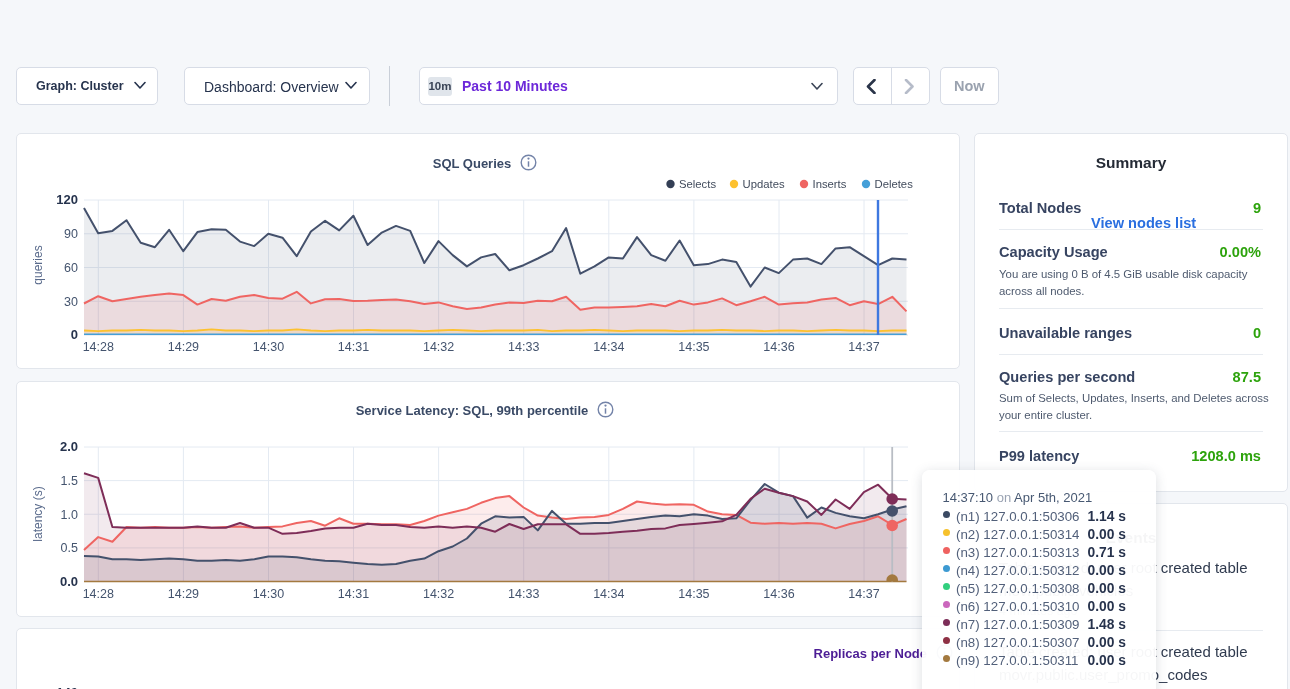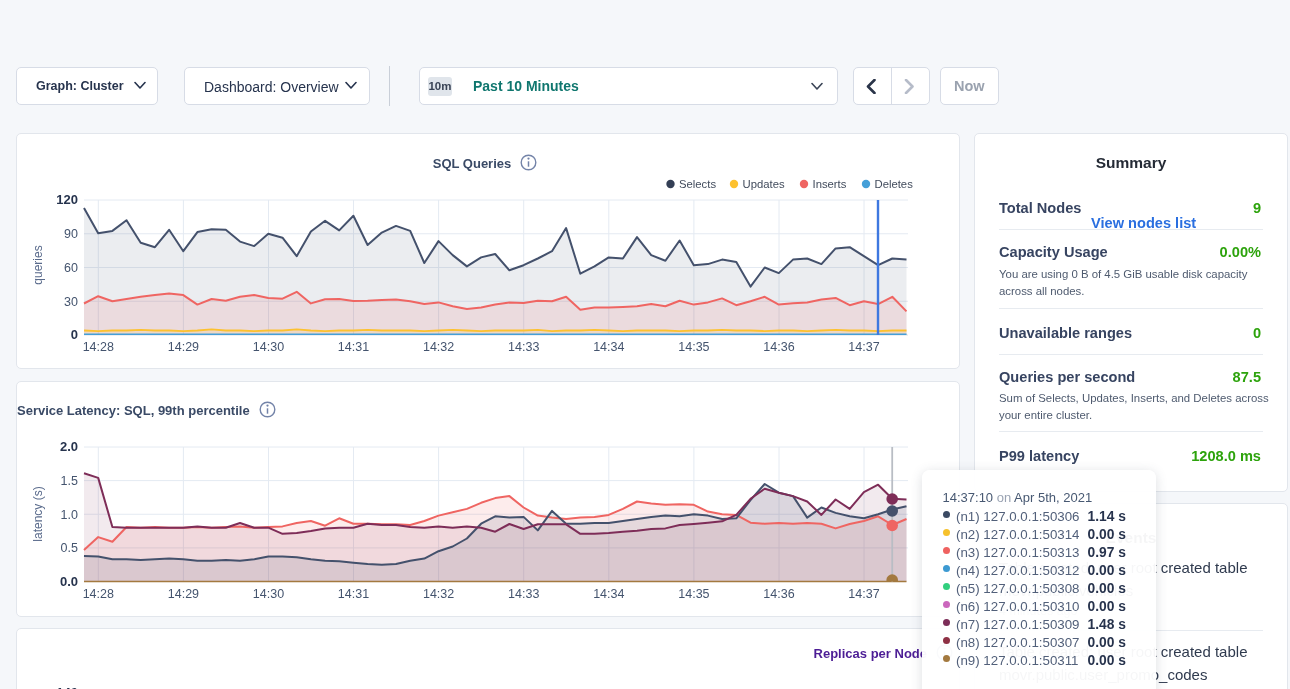--- a/index.html
+++ b/index.html
@@ -21,21 +21,21 @@
 <div class="btn" style="left:184px;top:67px;width:186px;height:38px"></div>
 <div style="position:absolute;left:204px;top:79px;font-size:14px;font-weight:normal;color:#26334d">Dashboard: Overview</div>
 <svg style="position:absolute;left:345px;top:81px" width="12" height="8.5" viewBox="0 0 12 8.5">
       <path d="M1 1.5 L6.0 7.0 L11 1.5" fill="none" stroke="#26334d" stroke-width="1.6" stroke-linecap="round" stroke-linejoin="round"></path>
     </svg>
 
 <div style="position:absolute;left:389px;top:66px;width:1px;height:40px;background:#c9cfd8"></div>
 
 <div class="btn" style="left:419px;top:67px;width:419px;height:38px"></div>
 <div style="position:absolute;left:427.5px;top:77px;width:24px;height:19px;background:#e0e5eb;border-radius:3px;text-align:right;font-size:11.5px;font-weight:bold;color:#3a4456;line-height:19px">10m</div>
-<div style="position:absolute;left:473px;top:78px;font-size:14px;font-weight:bold;color:#0f766e">Past 10 Minutes</div>
+<div style="position:absolute;left:462px;top:78px;font-size:14px;font-weight:bold;color:#6d28d9">Past 10 Minutes</div>
 <svg style="position:absolute;left:811px;top:82px" width="12" height="8.5" viewBox="0 0 12 8.5">
       <path d="M1 1.5 L6.0 7.0 L11 1.5" fill="none" stroke="#3a4456" stroke-width="1.6" stroke-linecap="round" stroke-linejoin="round"></path>
     </svg>
 
 <div class="btn" style="left:853px;top:67px;width:77px;height:38px"></div>
 <div style="position:absolute;left:891px;top:68px;width:1px;height:36px;background:#d7dce6"></div>
 <svg style="position:absolute;left:866px;top:79px" width="11" height="15" viewBox="0 0 11 15">
       <path d="M8.5 1 L2 7.5 L8.5 14" fill="none" stroke="#2a3449" stroke-width="2.6" stroke-linecap="round" stroke-linejoin="round"></path>
     </svg>
 <svg style="position:absolute;left:904px;top:79px" width="11" height="15" viewBox="0 0 11 15">
@@ -95,21 +95,21 @@
         <text x="421.6" y="217" text-anchor="middle" font-size="12.5" fill="#44546e" font-family="Liberation Sans, sans-serif">14:32</text>
         <text x="506.7" y="217" text-anchor="middle" font-size="12.5" fill="#44546e" font-family="Liberation Sans, sans-serif">14:33</text>
         <text x="591.8" y="217" text-anchor="middle" font-size="12.5" fill="#44546e" font-family="Liberation Sans, sans-serif">14:34</text>
         <text x="676.9" y="217" text-anchor="middle" font-size="12.5" fill="#44546e" font-family="Liberation Sans, sans-serif">14:35</text>
         <text x="762.0" y="217" text-anchor="middle" font-size="12.5" fill="#44546e" font-family="Liberation Sans, sans-serif">14:36</text>
         <text x="847.0" y="217" text-anchor="middle" font-size="12.5" fill="#44546e" font-family="Liberation Sans, sans-serif">14:37</text>
         <text x="25" y="131" font-size="12" fill="#5a6b8c" font-family="Liberation Sans, sans-serif" transform="rotate(-90 25 131)" text-anchor="middle">queries</text>
       </svg>
     </div>
 <div class="panel" style="left:16px;top:380.5px;width:944px;height:236px">
-      <div style="position:absolute;left:0;top:19.5px;width:936px;text-align:left;font-size:13px;font-weight:bold;color:#3a4a66;white-space:nowrap">Service Latency: SQL, 99th percentile<svg width="17" height="17" viewBox="0 0 17 17" style="vertical-align:-3.5px;margin-left:9px">
+      <div style="position:absolute;left:0;top:19.5px;width:936px;text-align:center;font-size:13px;font-weight:bold;color:#3a4a66;white-space:nowrap">Service Latency: SQL, 99th percentile<svg width="17" height="17" viewBox="0 0 17 17" style="vertical-align:-3.5px;margin-left:9px">
           <circle cx="8.5" cy="8.5" r="7.3" fill="none" stroke="#7383a8" stroke-width="1.4"></circle>
           <line x1="8.5" y1="7.3" x2="8.5" y2="12.7" stroke="#7383a8" stroke-width="1.5"></line>
           <circle cx="8.5" cy="4.6" r="1.15" fill="#7383a8"></circle>
         </svg></div>
       <svg width="942" height="235" viewBox="0 0 942 235" style="position:absolute;left:0;top:0">
         <line x1="81.3" y1="65.0" x2="81.3" y2="199.5" stroke="#e4eaf2" stroke-width="1"></line>
         <line x1="166.4" y1="65.0" x2="166.4" y2="199.5" stroke="#e4eaf2" stroke-width="1"></line>
         <line x1="251.5" y1="65.0" x2="251.5" y2="199.5" stroke="#e4eaf2" stroke-width="1"></line>
         <line x1="336.5" y1="65.0" x2="336.5" y2="199.5" stroke="#e4eaf2" stroke-width="1"></line>
         <line x1="421.6" y1="65.0" x2="421.6" y2="199.5" stroke="#e4eaf2" stroke-width="1"></line>
@@ -201,21 +201,21 @@
 <div style="position:absolute;left:921.5px;top:470px;width:234px;height:242px;background:rgba(255,255,255,0.955);border-radius:8px;box-shadow:0 2px 12px rgba(60,70,90,0.18);z-index:10">
 <div style="position:absolute;left:21px;top:19.5px;font-size:13px;color:#475872;white-space:nowrap">14:37:10 <span style="color:#9aa3b3">on</span> Apr 5th, 2021</div>
 <div style="position:absolute;left:21px;top:40.9px;width:7px;height:7px;border-radius:50%;background:#3b4a63"></div>
       <div style="position:absolute;left:34.5px;top:38.9px;font-size:13.3px;color:#52607a;white-space:nowrap">(n1) 127.0.0.1:50306</div>
       <div style="position:absolute;left:166px;top:38.9px;font-size:13.8px;font-weight:bold;color:#27334d;white-space:nowrap">1.14 s</div>
       <div style="position:absolute;left:21px;top:58.9px;width:7px;height:7px;border-radius:50%;background:#f6c12c"></div>
       <div style="position:absolute;left:34.5px;top:56.9px;font-size:13.3px;color:#52607a;white-space:nowrap">(n2) 127.0.0.1:50314</div>
       <div style="position:absolute;left:166px;top:56.9px;font-size:13.8px;font-weight:bold;color:#27334d;white-space:nowrap">0.00 s</div>
       <div style="position:absolute;left:21px;top:76.9px;width:7px;height:7px;border-radius:50%;background:#ef6260"></div>
       <div style="position:absolute;left:34.5px;top:74.9px;font-size:13.3px;color:#52607a;white-space:nowrap">(n3) 127.0.0.1:50313</div>
-      <div style="position:absolute;left:166px;top:74.9px;font-size:13.8px;font-weight:bold;color:#27334d;white-space:nowrap">0.97 s</div>
+      <div style="position:absolute;left:166px;top:74.9px;font-size:13.8px;font-weight:bold;color:#27334d;white-space:nowrap">0.71 s</div>
       <div style="position:absolute;left:21px;top:94.9px;width:7px;height:7px;border-radius:50%;background:#3d9ad2"></div>
       <div style="position:absolute;left:34.5px;top:92.9px;font-size:13.3px;color:#52607a;white-space:nowrap">(n4) 127.0.0.1:50312</div>
       <div style="position:absolute;left:166px;top:92.9px;font-size:13.8px;font-weight:bold;color:#27334d;white-space:nowrap">0.00 s</div>
       <div style="position:absolute;left:21px;top:112.9px;width:7px;height:7px;border-radius:50%;background:#32cf7e"></div>
       <div style="position:absolute;left:34.5px;top:110.9px;font-size:13.3px;color:#52607a;white-space:nowrap">(n5) 127.0.0.1:50308</div>
       <div style="position:absolute;left:166px;top:110.9px;font-size:13.8px;font-weight:bold;color:#27334d;white-space:nowrap">0.00 s</div>
       <div style="position:absolute;left:21px;top:130.9px;width:7px;height:7px;border-radius:50%;background:#cb67bd"></div>
       <div style="position:absolute;left:34.5px;top:128.9px;font-size:13.3px;color:#52607a;white-space:nowrap">(n6) 127.0.0.1:50310</div>
       <div style="position:absolute;left:166px;top:128.9px;font-size:13.8px;font-weight:bold;color:#27334d;white-space:nowrap">0.00 s</div>
       <div style="position:absolute;left:21px;top:148.9px;width:7px;height:7px;border-radius:50%;background:#7c2d58"></div>

